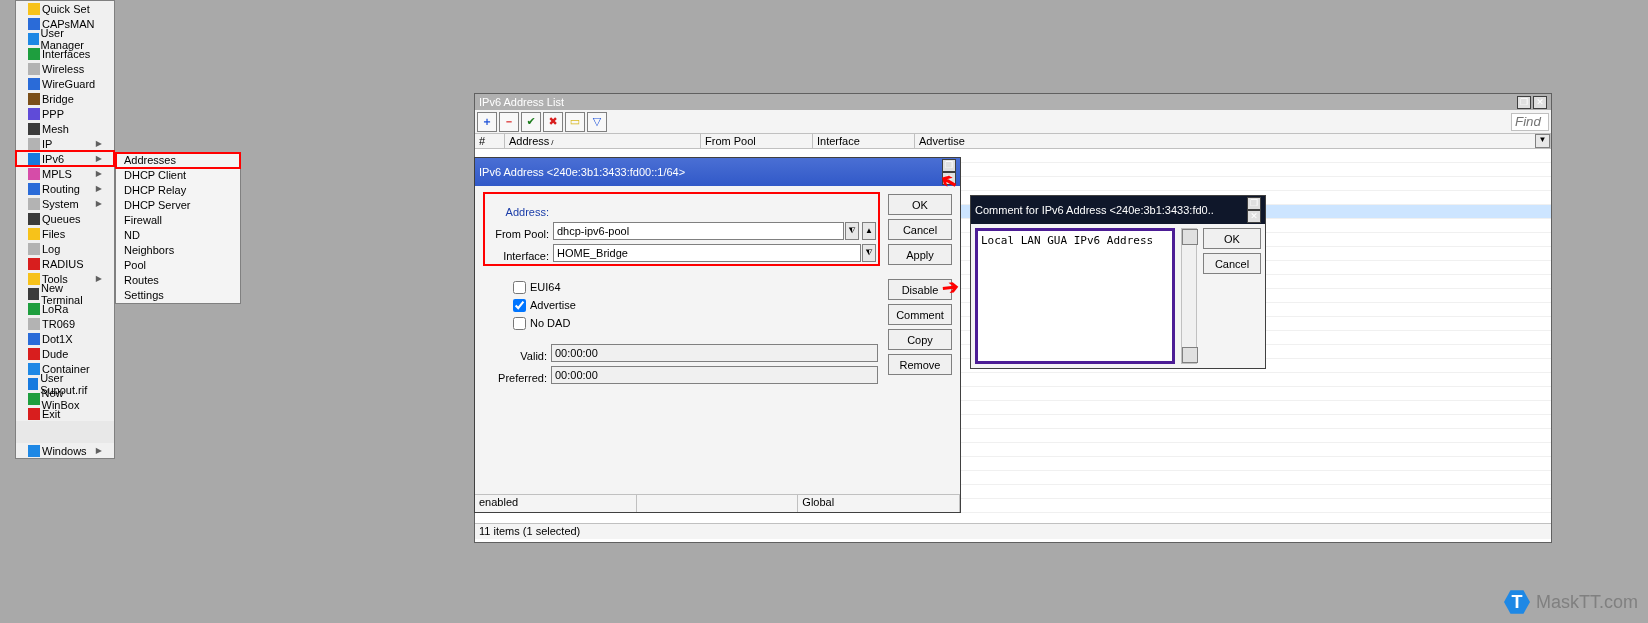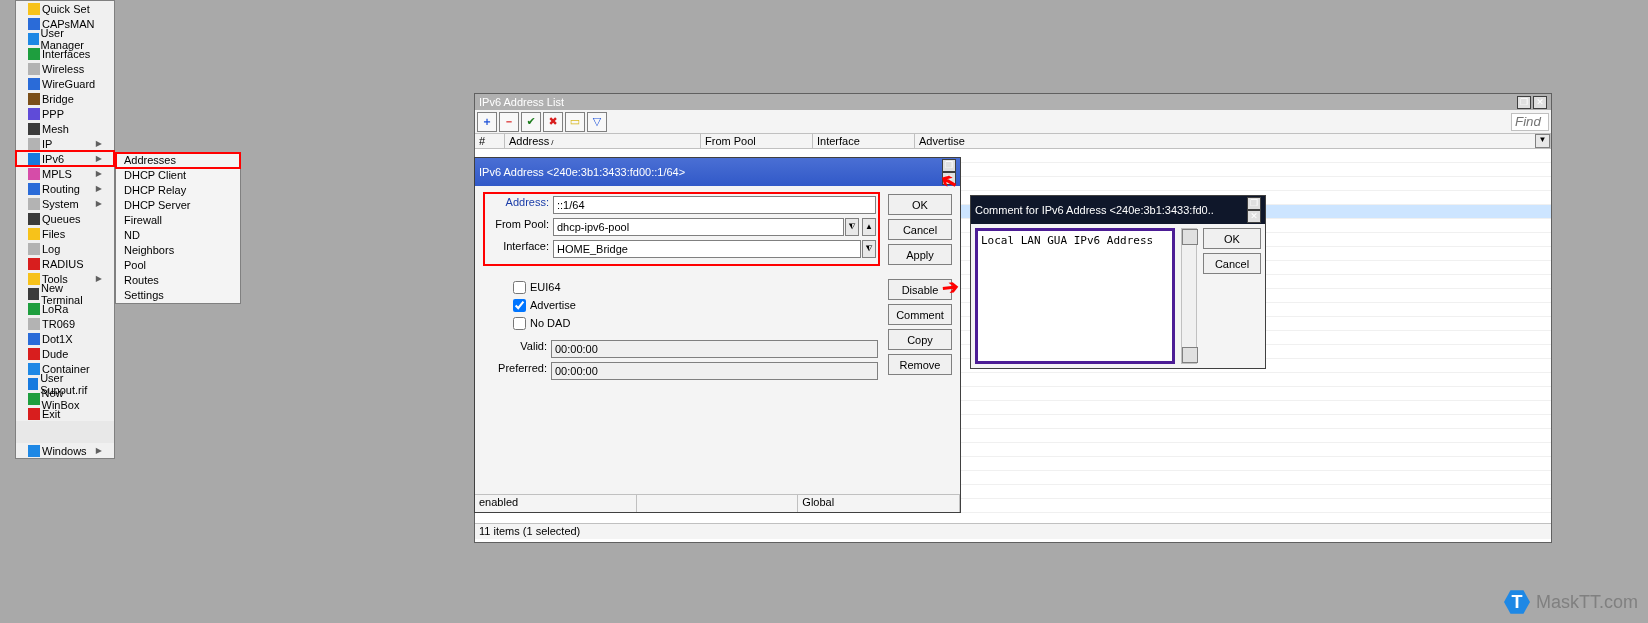--- a/index.html
+++ b/index.html
@@ -179,21 +179,21 @@
 .dlg-titlebar.inactive {
   background: #0f172a;
 }
 .dlg-body {
   padding: 4px;
   display: flex;
 }
 .dlg-form { flex: 1; padding: 4px 6px; }
 .dlg-row {
   display: flex;
-  align-items: flex-start;
+  align-items: flex-end;
   height: 22px;
 }
 .dlg-row label {
   width: 62px;
   text-align: right;
   margin-right: 4px;
   font-size: 11px;
 }
 .dlg-row label.blue { color: #1a3ca8; }
 .dlg-input {
@@ -532,21 +532,20 @@
     <div class="title-btns" style="margin-left:auto">
       <div class="title-btn">❐</div>
       <div class="title-btn">✕</div>
     </div>
   </div>
   <div class="dlg-body">
     <div class="dlg-form">
       <div class="red-box" style="padding:2px">
         <div class="dlg-row">
           <label class="blue">Address:</label>
-          <input class="dlg-input" value="::1/64" style="">
         </div>
         <div class="dlg-row">
           <label>From Pool:</label>
           <input class="dlg-input" value="dhcp-ipv6-pool" style="">
           <span class="select-toggle">⧨</span>
           <span class="upbtn">▲</span>
         </div>
         <div class="dlg-row">
           <label>Interface:</label>
           <input class="dlg-input" value="HOME_Bridge" style="">

